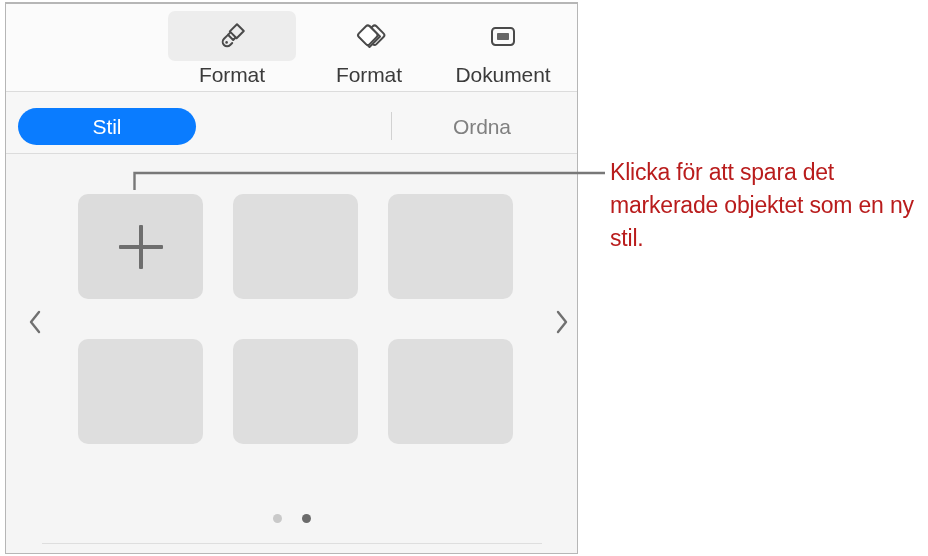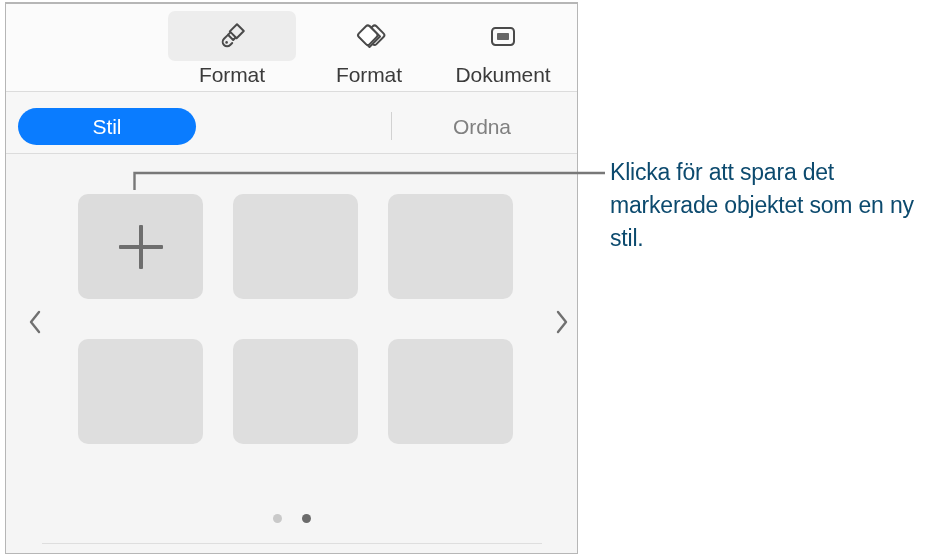--- a/index.html
+++ b/index.html
@@ -222,21 +222,21 @@
     height: 556px;
     pointer-events: none;
   }
   #callout-text {
     position: absolute;
     left: 610px;
     top: 156px;
     width: 310px;
     font-size: 23px;
     line-height: 33px;
-    color: #0c4a6e;
+    color: #b91c1c;
     letter-spacing: -0.2px;
   }
 </style>
 </head>
 <body>
 
 <div id="inspector-panel">
 
   <div id="inspector-toolbar">
 

